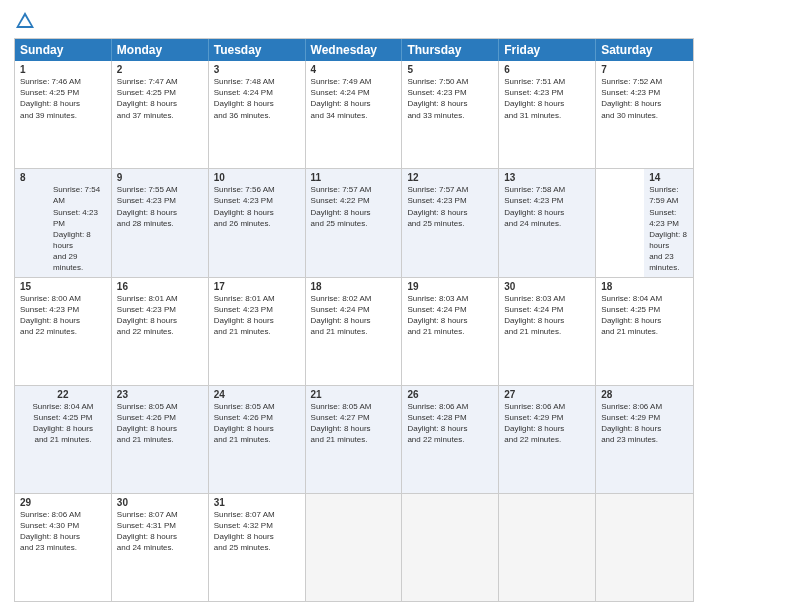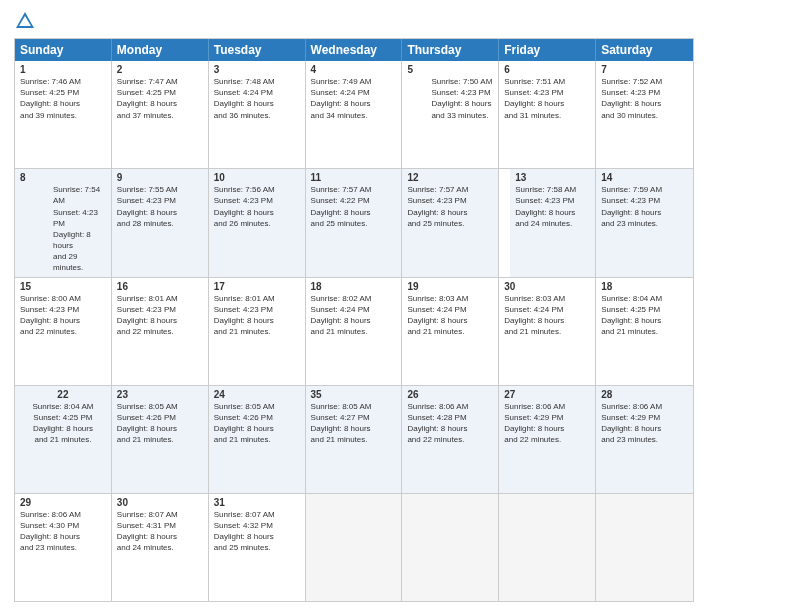--- a/index.html
+++ b/index.html
@@ -185,21 +185,21 @@
           </div>
           <div class="cal-cell" style="background: rgb(255, 255, 255);">
             <span class="day-num">4</span>
             <div class="day-info" style="white-space: pre-line;">Sunrise: 7:49 AM
 Sunset: 4:24 PM
 Daylight: 8 hours
 and 34 minutes.</div>
           </div>
           <div class="cal-cell" style="background: rgb(255, 255, 255);">
             <span class="day-num">5</span>
-            <div class="day-info" style="white-space: pre-line; margin-left: 24px;">Sunrise: 7:50 AM
+            <div class="day-info" style="white-space: pre-line;">Sunrise: 7:50 AM
 Sunset: 4:23 PM
 Daylight: 8 hours
 and 33 minutes.</div>
           </div>
           <div class="cal-cell" style="background: rgb(255, 255, 255);">
             <span class="day-num">6</span>
             <div class="day-info" style="white-space: pre-line;">Sunrise: 7:51 AM
 Sunset: 4:23 PM
 Daylight: 8 hours
 and 31 minutes.</div>
@@ -241,28 +241,28 @@
 Daylight: 8 hours
 and 25 minutes.</div>
           </div>
           <div class="cal-cell" style="background: rgb(238, 242, 249);">
             <span class="day-num">12</span>
             <div class="day-info" style="white-space: pre-line;">Sunrise: 7:57 AM
 Sunset: 4:23 PM
 Daylight: 8 hours
 and 25 minutes.</div>
           </div>
-          <div class="cal-cell" style="background: rgb(238, 242, 249); margin-left: 11px;">
+          <div class="cal-cell" style="background: rgb(238, 242, 249);">
             <span class="day-num">13</span>
             <div class="day-info" style="white-space: pre-line;">Sunrise: 7:58 AM
 Sunset: 4:23 PM
 Daylight: 8 hours
 and 24 minutes.</div>
           </div>
-          <div class="cal-cell" style="background: rgb(238, 242, 249);">
+          <div class="cal-cell" style="background: rgb(238, 242, 249); margin-left: 48px;">
             <span class="day-num">14</span>
             <div class="day-info" style="white-space: pre-line;">Sunrise: 7:59 AM
 Sunset: 4:23 PM
 Daylight: 8 hours
 and 23 minutes.</div>
           </div>
         </div>
         <div class="cal-row">
           <div class="cal-cell" style="background: rgb(255, 255, 255);">
             <span class="day-num">15</span>
@@ -330,21 +330,21 @@
 and 21 minutes.</div>
           </div>
           <div class="cal-cell" style="background: rgb(238, 242, 249);">
             <span class="day-num">24</span>
             <div class="day-info" style="white-space: pre-line;">Sunrise: 8:05 AM
 Sunset: 4:26 PM
 Daylight: 8 hours
 and 21 minutes.</div>
           </div>
           <div class="cal-cell" style="background: rgb(238, 242, 249);">
-            <span class="day-num">35</span>
+            <span class="day-num">21</span>
             <div class="day-info" style="white-space: pre-line;">Sunrise: 8:05 AM
 Sunset: 4:27 PM
 Daylight: 8 hours
 and 21 minutes.</div>
           </div>
           <div class="cal-cell" style="background: rgb(238, 242, 249);">
             <span class="day-num">26</span>
             <div class="day-info" style="white-space: pre-line;">Sunrise: 8:06 AM
 Sunset: 4:28 PM
 Daylight: 8 hours

